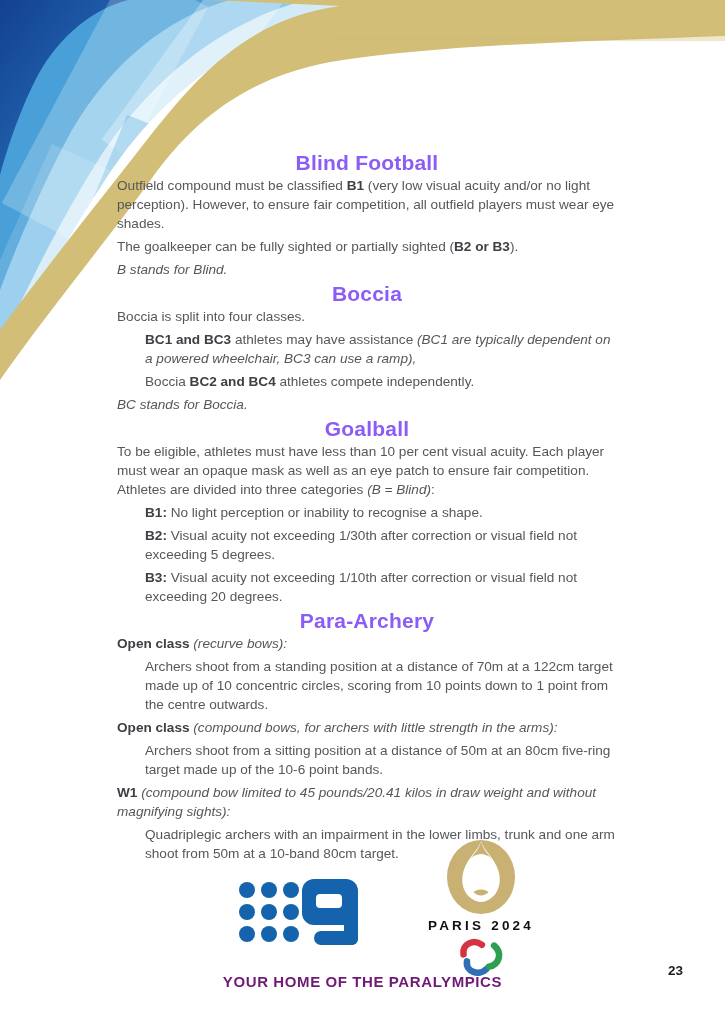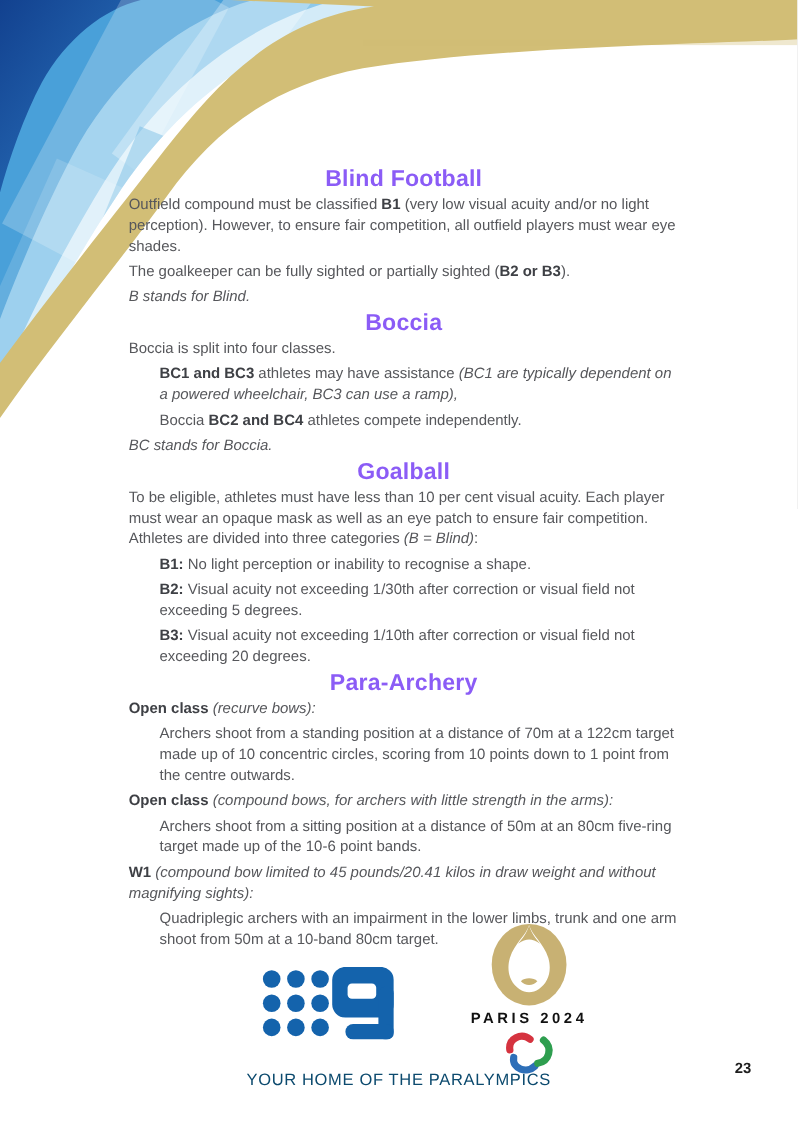--- a/index.html
+++ b/index.html
@@ -38,21 +38,21 @@
     display:flex;flex-direction:column;align-items:center;margin-left:46px;
   }
   #paris-wordmark{
     font-size:13.5px;font-weight:700;color:#111;
     letter-spacing:3.2px;margin-top:3px;white-space:nowrap;
   }
   #agitos{margin-top:3px;}
   #tagline{
     position:absolute;left:0;top:973px;width:725px;
     text-align:center;
-    font-size:15px;font-weight:400;color:#0c4a6e;
+    font-size:15px;font-weight:700;color:#701a75;
     letter-spacing:.6px;white-space:nowrap;
   }
   #page-number{
     position:absolute;right:42px;top:963px;
     font-size:13.5px;font-weight:700;color:#1d1d1d;margin-left:20px;
   }
 </style>
 </head>
 <body>
 

